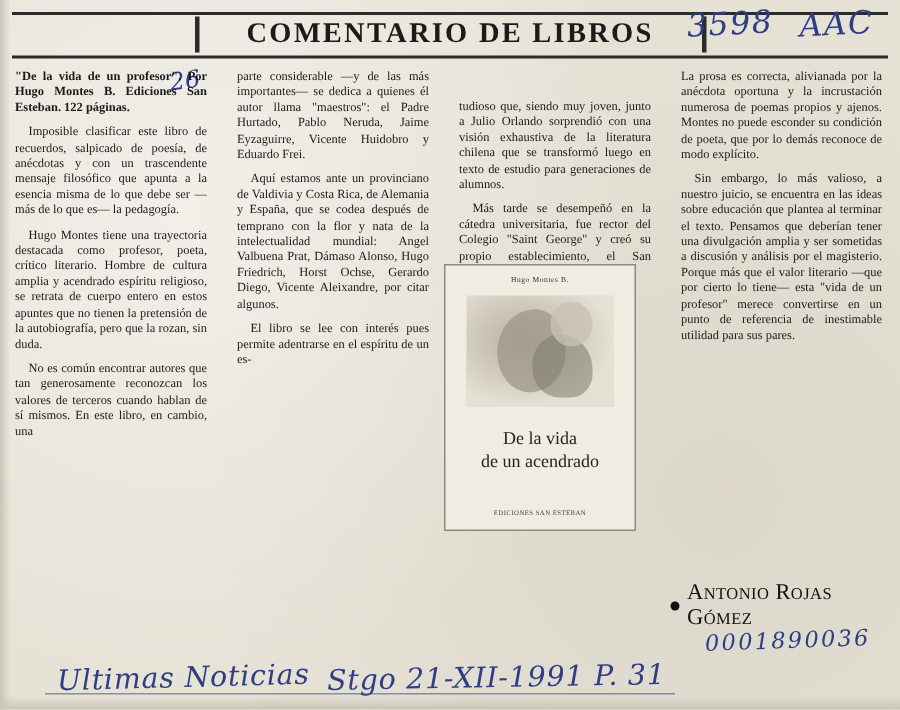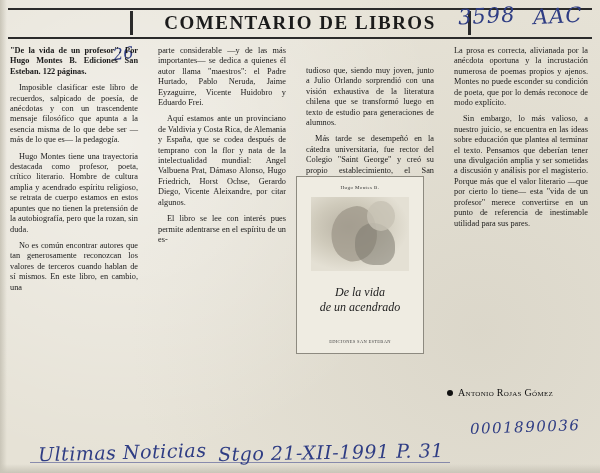--- a/index.html
+++ b/index.html
@@ -215,42 +215,41 @@
     background: #c7c2b4;
     opacity: 0.8;
   }
   .cover-title {
     position: absolute;
     top: 108px;
     left: 0;
     width: 126px;
     text-align: center;
     font-size: 12px;
-    font-style: italic;
     color: #222;
     line-height: 15px;
   }
   .cover-pub {
     position: absolute;
     bottom: 9px;
     left: 0;
     width: 126px;
     text-align: center;
     font-size: 4.5px;
     letter-spacing: 0.3px;
     color: #444;
   }
 
   
   .byline {
     position: absolute;
     top: 387px;
     left: 447px;
     width: 134px;
-    font-size: 10px;
+    font-size: 15px;
     color: #111;
     font-family: "Liberation Serif", serif;
     display: flex;
     align-items: center;
     gap: 5px;
   }
   .byline .bullet {
     display: inline-block;
     width: 6px;
     height: 6px;
@@ -306,21 +305,21 @@
   <div class="handwriting hw-id">0001890036</div>
   <div class="handwriting hw-source">Ultimas Noticias</div>
   <div class="handwriting hw-date">Stgo   21-XII-1991  P. 31</div>
   <div class="footer-underline"></div>
 
   <div class="columns">
 
     <div class="col c1">
       <p class="noindent lead">"De la vida de un profesor". Por Hugo Montes B. Ediciones San Esteban. 122 páginas.</p>
       <p>Imposible clasificar este libro de recuerdos, salpicado de poesía, de anécdotas y con un trascendente mensaje filosófico que apunta a la esencia misma de lo que debe ser —más de lo que es— la pedagogía.</p>
-      <p>Hugo Montes tiene una trayectoria destacada como profesor, poeta, crítico literario. Hombre de cultura amplia y acendrado espíritu religioso, se retrata de cuerpo estamos en estos apuntes que no tienen la pretensión de la autobiografía, pero que la rozan, sin duda.</p>
+      <p>Hugo Montes tiene una trayectoria destacada como profesor, poeta, crítico literario. Hombre de cultura amplia y acendrado espíritu religioso, se retrata de cuerpo entero en estos apuntes que no tienen la pretensión de la autobiografía, pero que la rozan, sin duda.</p>
       <p>No es común encontrar autores que tan generosamente reconozcan los valores de terceros cuando hablan de sí mismos. En este libro, en cambio, una</p>
     </div>
 
     <div class="col c2">
       <p class="noindent">parte considerable —y de las más importantes— se dedica a quienes él autor llama "maestros": el Padre Hurtado, Pablo Neruda, Jaime Eyzaguirre, Vicente Huidobro y Eduardo Frei.</p>
       <p>Aquí estamos ante un provinciano de Valdivia y Costa Rica, de Alemania y España, que se codea después de temprano con la flor y nata de la intelectualidad mundial: Angel Valbuena Prat, Dámaso Alonso, Hugo Friedrich, Horst Ochse, Gerardo Diego, Vicente Aleixandre, por citar algunos.</p>
       <p>El libro se lee con interés pues permite adentrarse en el espíritu de un es-</p>
     </div>
 
     <div class="col c3">

